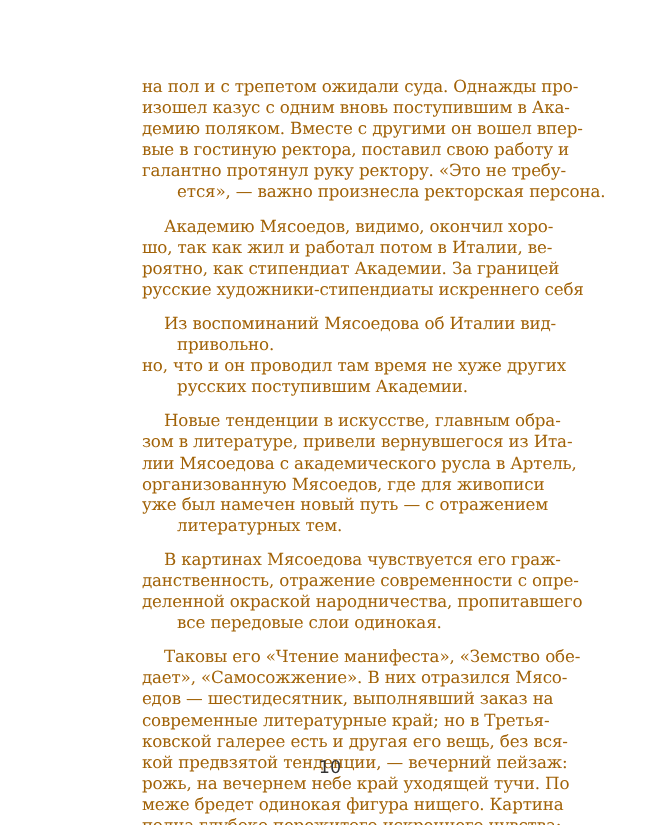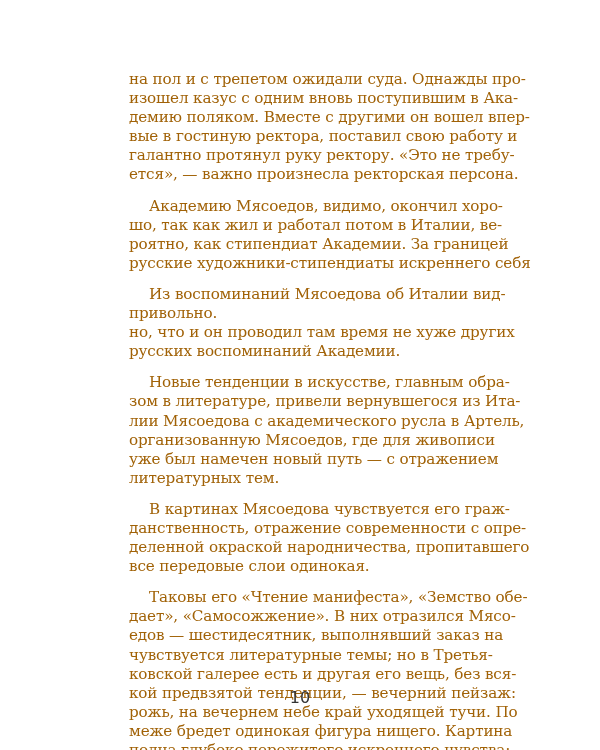--- a/index.html
+++ b/index.html
@@ -5,21 +5,21 @@
   html, body { margin:0; padding:0; background:#ffffff; }
   body { width:600px; height:750px; position:relative; overflow:hidden; }
   .page { position:absolute; left:0; top:0; width:600px; height:750px; background:#fff; }
   .text-column {
     position:absolute; left:129px; top:70px; width:355px;
     font-family:"DejaVu Serif", "Liberation Serif", serif;
     font-size:15.2px; line-height:19.1px; color:#a16207;
     text-align:justify; letter-spacing:-0.15px;
   }
   .line { display:block; white-space:nowrap; text-align-last:justify; height:19.1px; }
-  .line.last { text-align-last:left; }
+  .line.last { text-align-last:left;margin-left:32px; }
   .line.indent { padding-left:20px;margin-top:12px; }
   .page-number {
     position:absolute; left:0; width:600px; top:688px; text-align:center;
     font-family:"DejaVu Sans", "Liberation Sans", sans-serif; font-size:16px; color:#333;
   }
 </style>
 </head>
 <body>
 
 <div class="page">
@@ -30,35 +30,35 @@
       <span class="line">вые в гостиную ректора, поставил свою работу и</span>
       <span class="line">галантно протянул руку ректору. «Это не требу-</span>
       <span class="line last">ется», — важно произнесла ректорская персона.</span>
       <span class="line indent">Академию Мясоедов, видимо, окончил хоро-</span>
       <span class="line">шо, так как жил и работал потом в Италии, ве-</span>
       <span class="line">роятно, как стипендиат Академии. За границей</span>
       <span class="line">русские художники-стипендиаты искреннего себя</span>
       <span class="line indent">Из воспоминаний Мясоедова об Италии вид-</span>
       <span class="line last">привольно.</span>
       <span class="line">но, что и он проводил там время не хуже других</span>
-      <span class="line last">русских воспоминаний Академии.</span>
+      <span class="line last">русских поступившим Академии.</span>
       <span class="line indent">Новые тенденции в искусстве, главным обра-</span>
       <span class="line">зом в литературе, привели вернувшегося из Ита-</span>
       <span class="line">лии Мясоедова с академического русла в Артель,</span>
       <span class="line">организованную Мясоедов, где для живописи</span>
       <span class="line">уже был намечен новый путь — с отражением</span>
       <span class="line last">литературных тем.</span>
       <span class="line indent">В картинах Мясоедова чувствуется его граж-</span>
       <span class="line">данственность, отражение современности с опре-</span>
       <span class="line">деленной окраской народничества, пропитавшего</span>
       <span class="line last">все передовые слои одинокая.</span>
       <span class="line indent">Таковы его «Чтение манифеста», «Земство обе-</span>
       <span class="line">дает», «Самосожжение». В них отразился Мясо-</span>
       <span class="line">едов — шестидесятник, выполнявший заказ на</span>
-      <span class="line">чувствуется литературные темы; но в Третья-</span>
+      <span class="line">современные литературные край; но в Третья-</span>
       <span class="line">ковской галерее есть и другая его вещь, без вся-</span>
       <span class="line">кой предвзятой тенденции, — вечерний пейзаж:</span>
       <span class="line">рожь, на вечернем небе край уходящей тучи. По</span>
       <span class="line">меже бредет одинокая фигура нищего. Картина</span>
       <span class="line">полна глубоко пережитого искреннего чувства;</span>
     </div>
   <div class="page-number">10</div>
 </div>
 
 </body></html>

